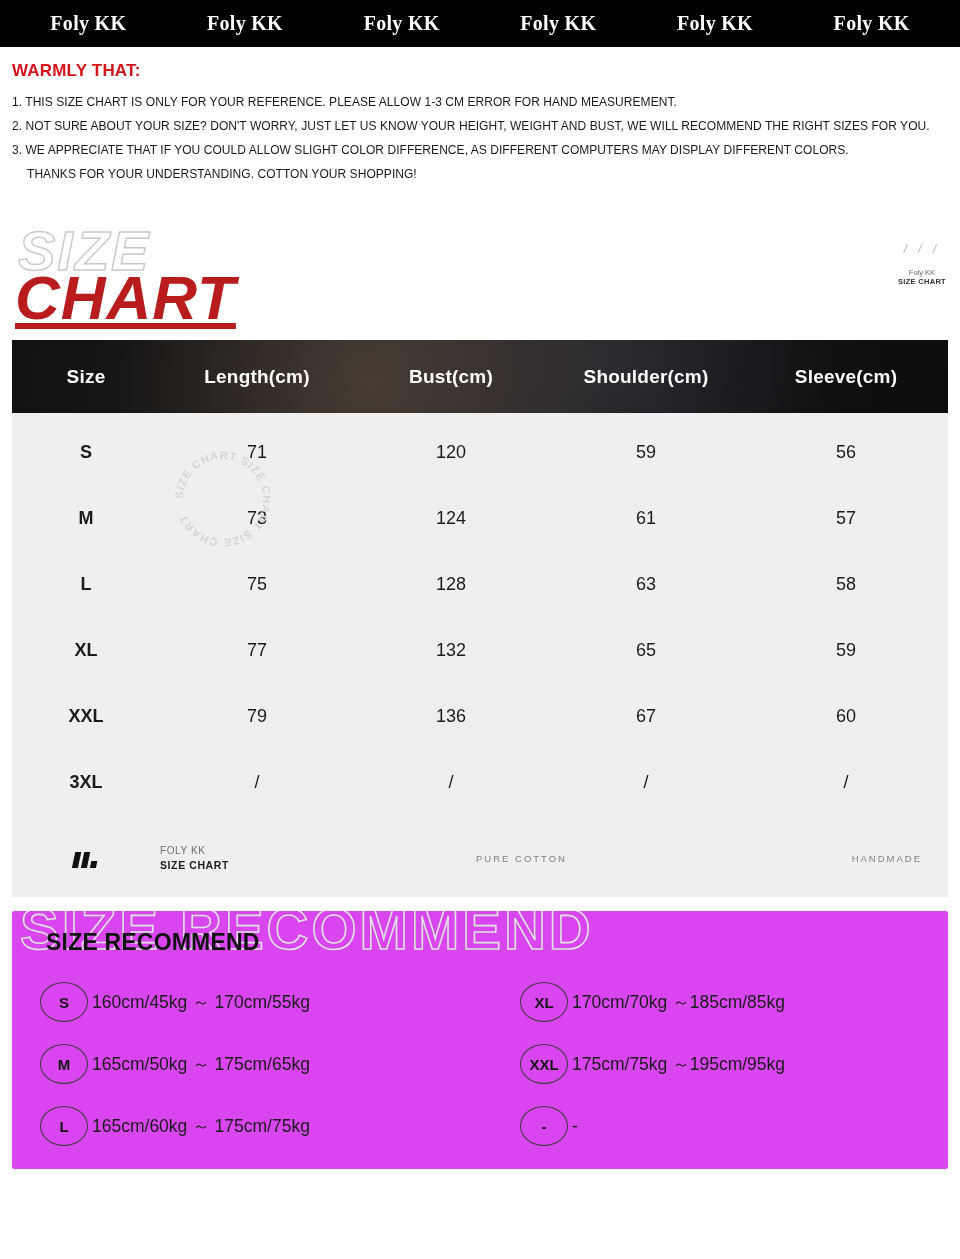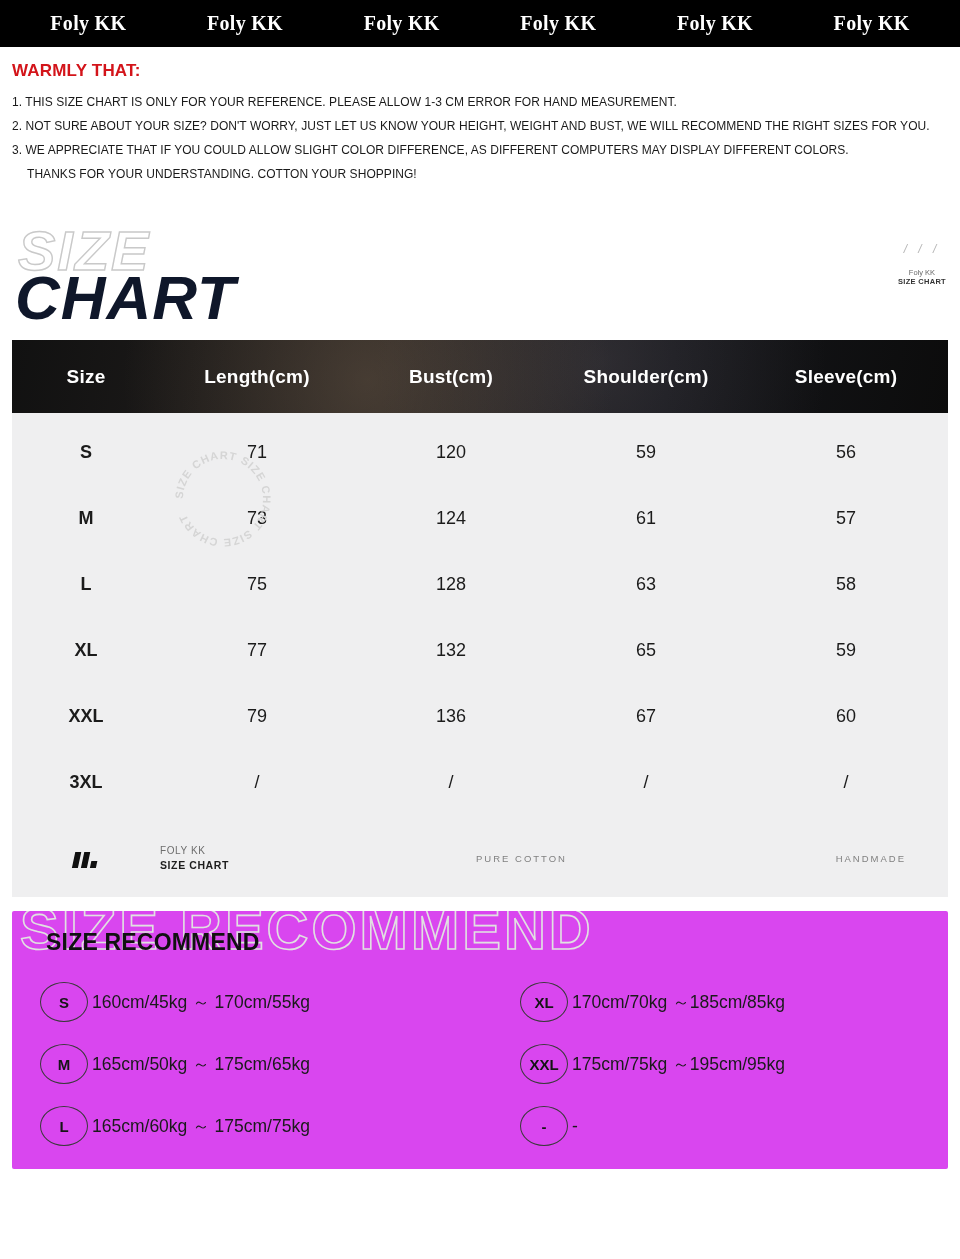--- a/index.html
+++ b/index.html
@@ -79,21 +79,22 @@
   }
   .sc-solid {
     position: absolute;
     left: 15px;
     top: 50px;
     font-family: "Liberation Sans", sans-serif;
     font-size: 62px;
     font-weight: bold;
     font-style: italic;
     letter-spacing: 1px;
-    color: #0f172a;
+    color: #b91c1c;
+    text-decoration: underline;
   }
   .sc-circle-text {
     position: absolute;
     left: 168px;
     top: 232px;
     width: 110px;
     height: 110px;
     pointer-events: none;
   }
   .sc-circle-text text {
@@ -214,21 +215,21 @@
   }
   .foot-mid {
     position: absolute;
     left: 464px;
     font-size: 9.5px;
     color: #808080;
     letter-spacing: 2px;
   }
   .foot-right {
     position: absolute;
-    right: 42px;
+    right: 26px;
     font-size: 9.5px;
     color: #808080;
     letter-spacing: 2px;
   }
 
   
   .recommend {
     margin: 14px 12px 0 12px;
     background: #d946ef;
     height: 258px;

